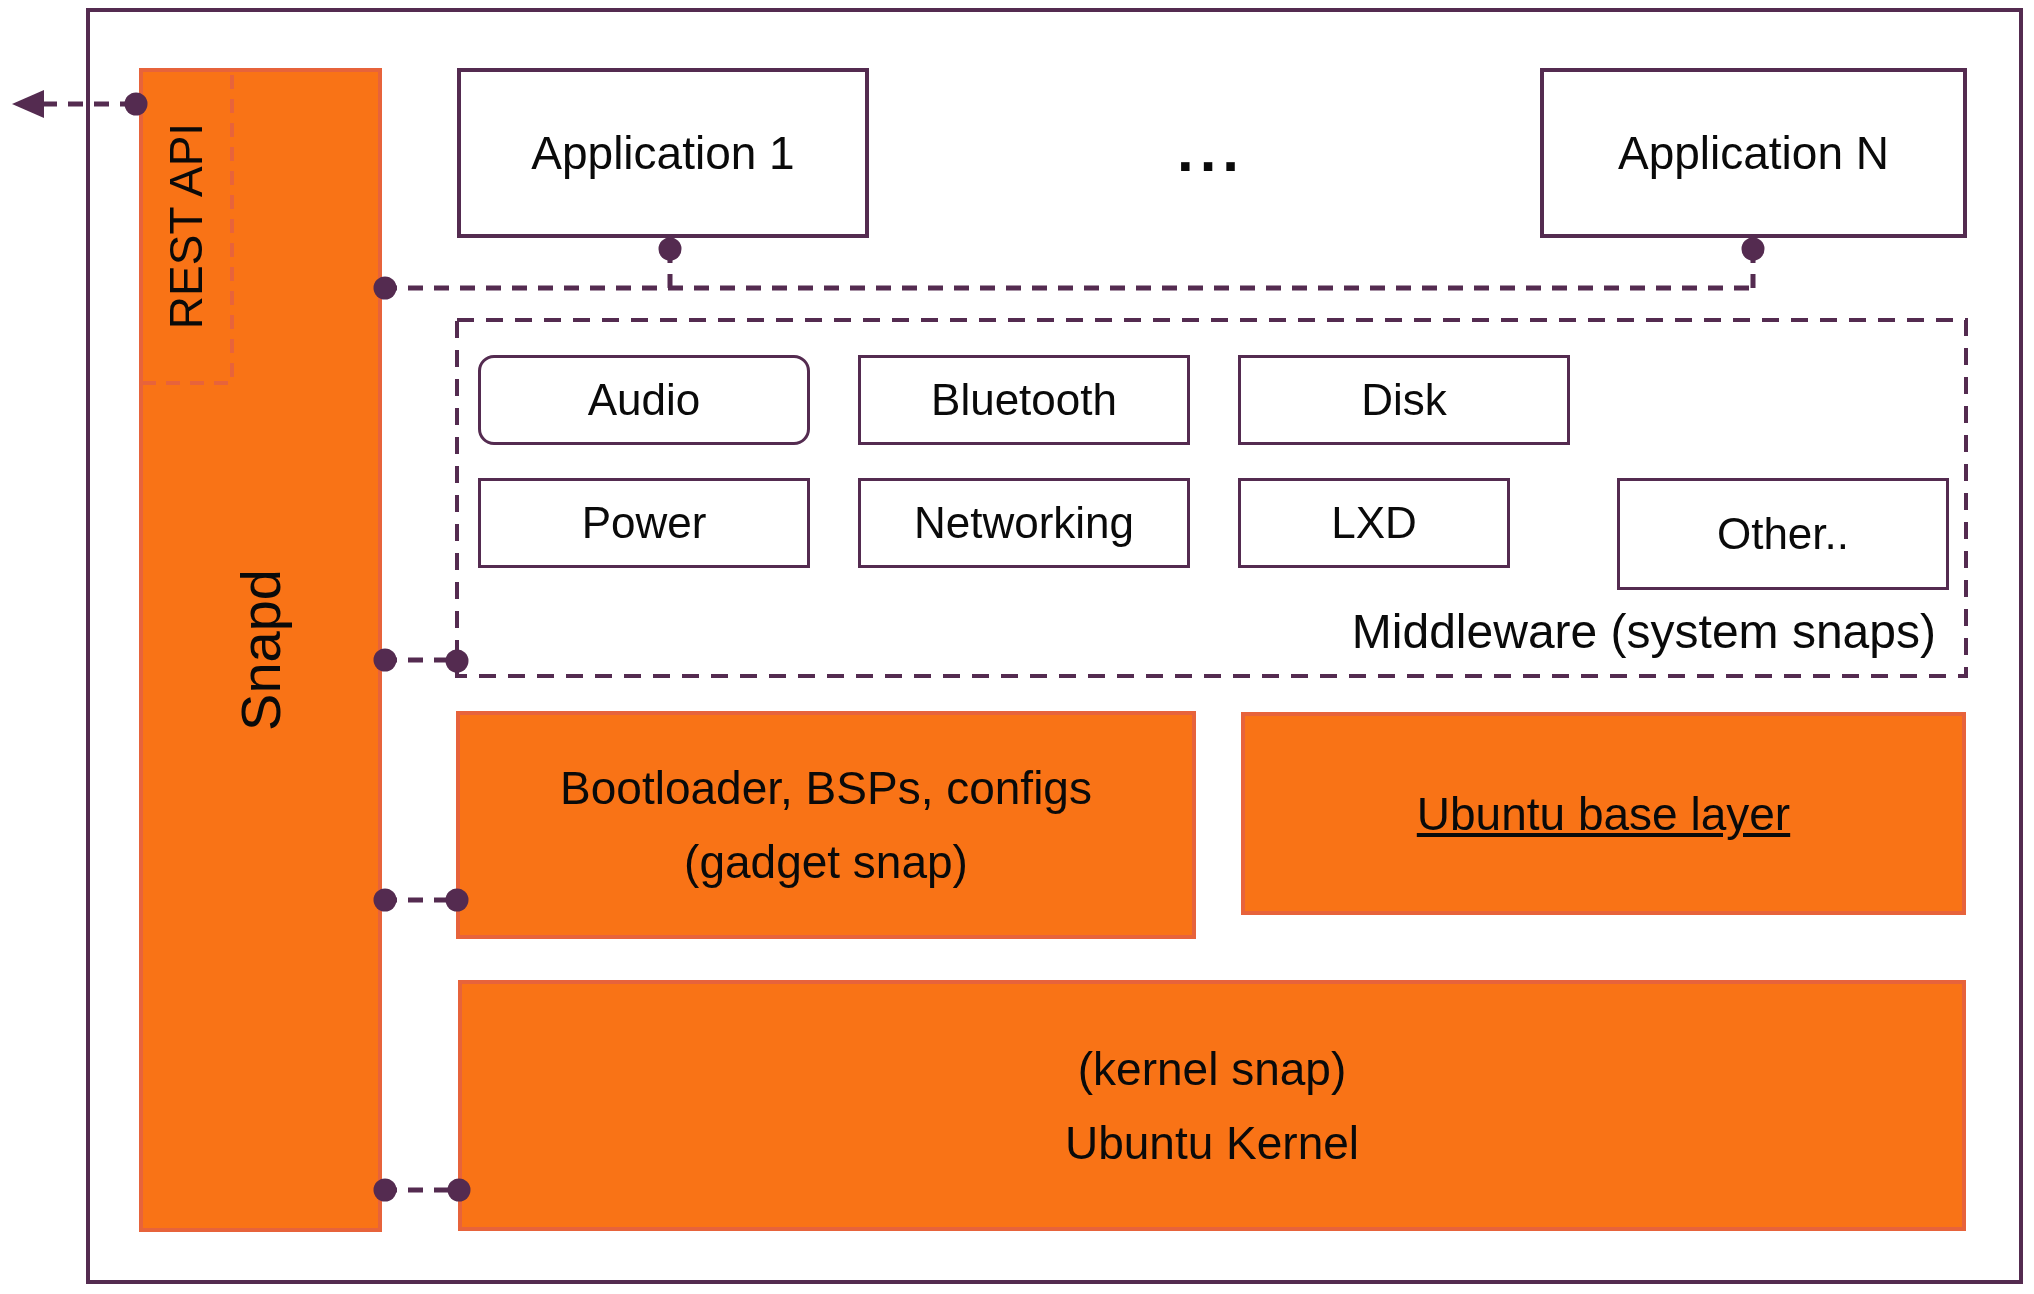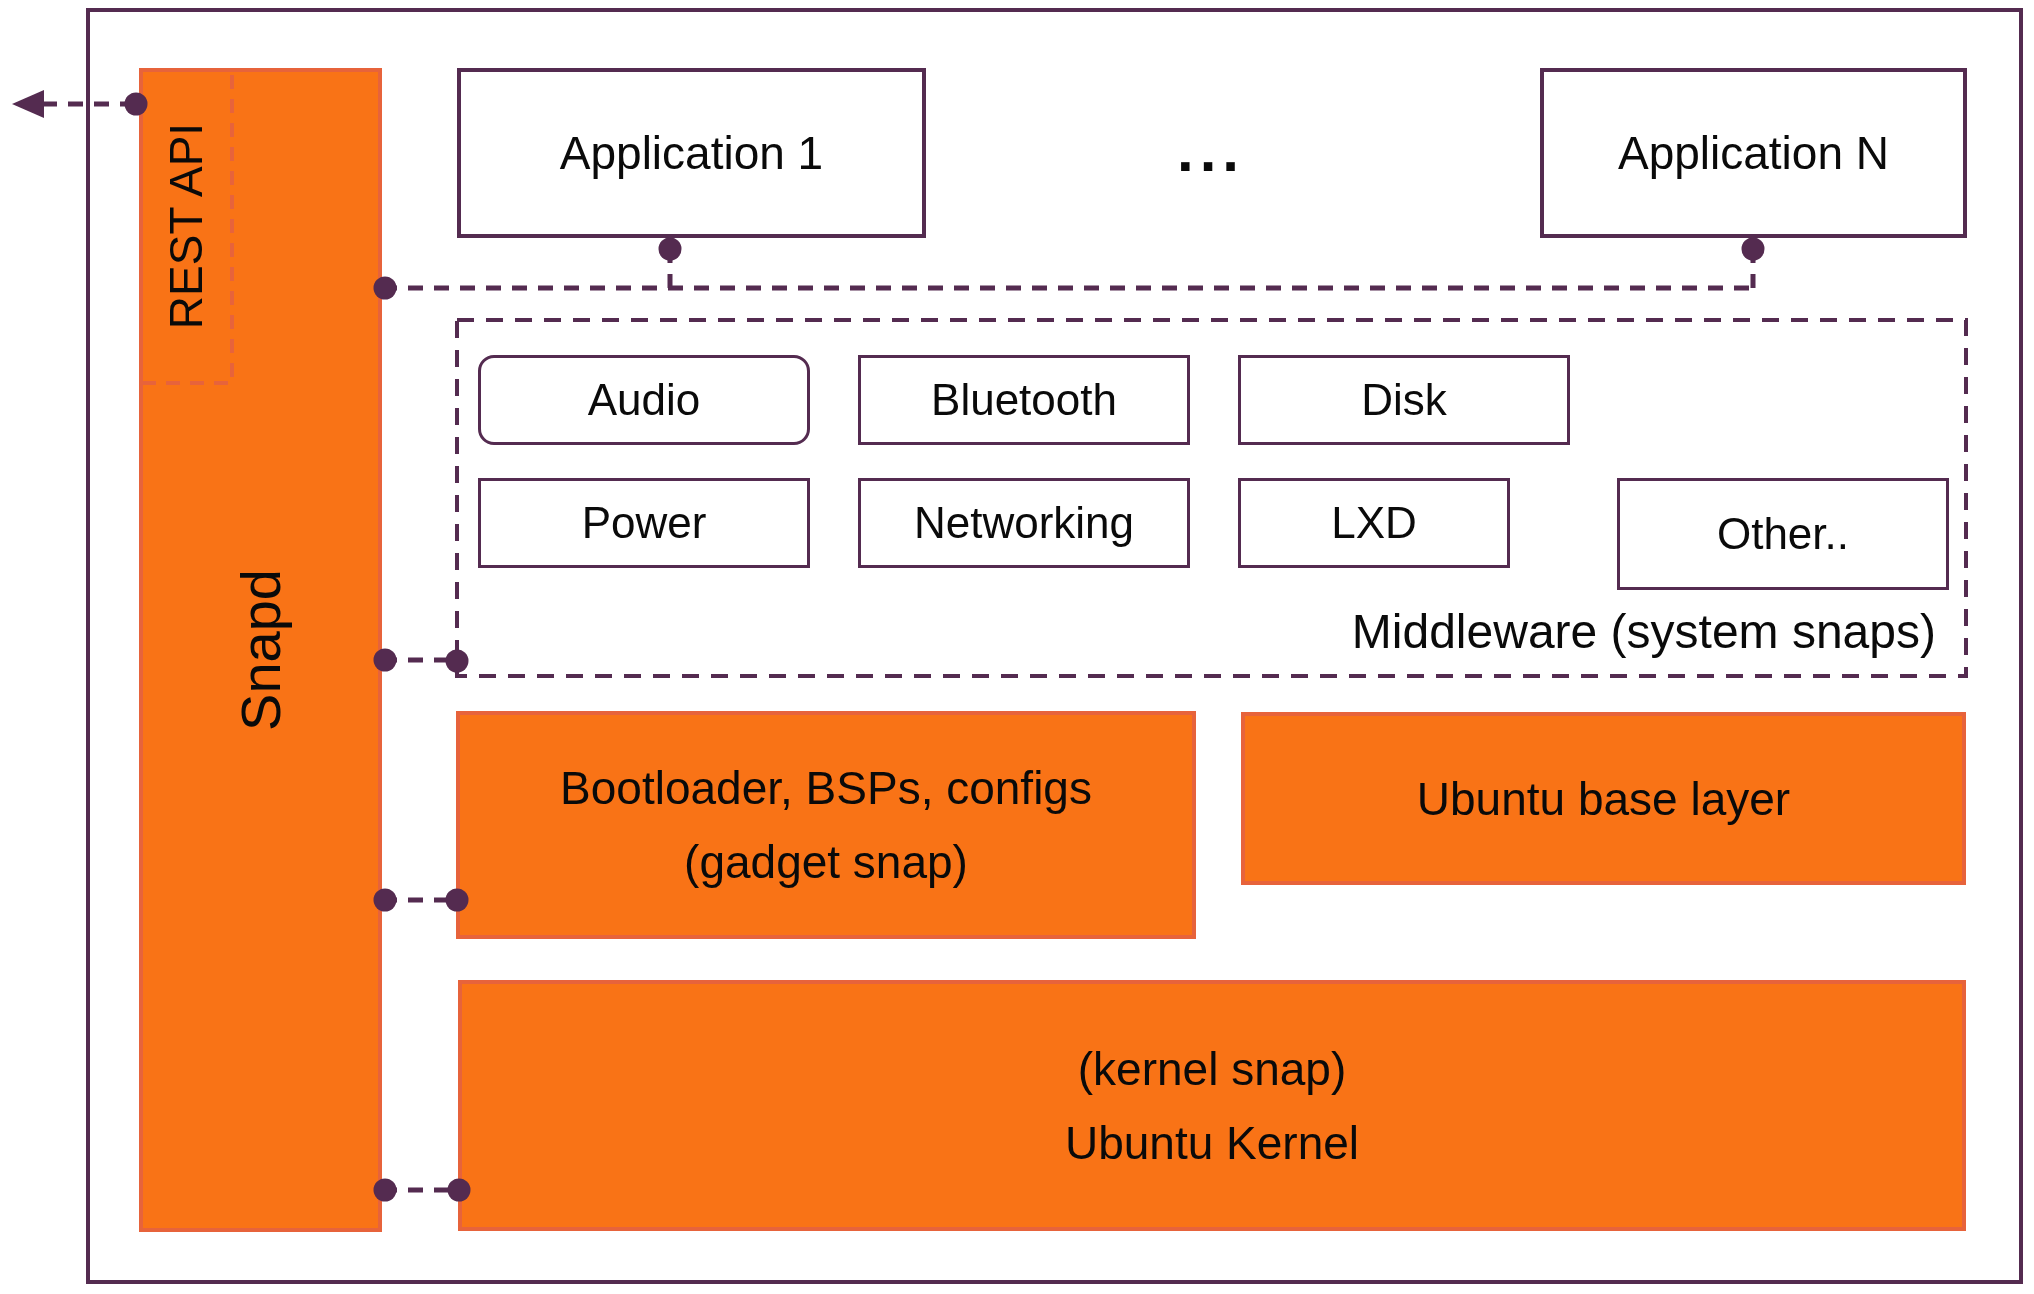--- a/index.html
+++ b/index.html
@@ -47,21 +47,21 @@
 
 <div id="canvas">
 
   <div class="abs purple-box" style="left:86px;top:8px;width:1937px;height:1276px;border-width:4px;"></div>
 
   <div class="abs orange-box" style="left:139px;top:68px;width:243px;height:1164px;"></div>
   <div class="abs vlabel fs-snapd" style="left:60px;top:620px;width:400px;height:60px;">Snapd</div>
 
   <div class="abs vlabel fs-rest" style="left:36px;top:201px;width:300px;height:50px;">REST API</div>
 
-  <div class="abs purple-box label fs-app" style="left:457px;top:68px;width:469px;height:170px;">
+  <div class="abs purple-box label fs-app" style="left:457px;top:68px;width:412px;height:170px;">
     <span>Application 1</span>
   </div>
   <div class="abs ellipsis" style="left:1151px;top:110px;width:120px;height:80px;">...</div>
   <div class="abs purple-box label fs-app" style="left:1540px;top:68px;width:427px;height:170px;">
     <span>Application N</span>
   </div>
 
   <div class="abs purple-box label fs-mid" style="left:478px;top:355px;width:332px;height:90px;border-width:3px;border-radius:16px;">
     <span>Audio</span>
   </div>
@@ -85,21 +85,21 @@
     <span>Other..</span>
   </div>
 
   <div class="abs mid-caption" style="left:1030px;top:604px;width:906px;height:56px;">Middleware (system snaps)</div>
 
   <div class="abs orange-box label fs-big" style="left:456px;top:711px;width:740px;height:228px;">
     <span>Bootloader, BSPs, configs</span>
     <span>(gadget snap)</span>
   </div>
 
-  <div class="abs orange-box label fs-big" style="left:1241px;top:712px;width:725px;height:173px;">
+  <div class="abs orange-box label fs-big" style="left:1241px;top:712px;width:725px;height:203px;text-decoration:underline;">
     <span>Ubuntu base layer</span>
   </div>
 
   <div class="abs orange-box label fs-big" style="left:458px;top:980px;width:1508px;height:251px;">
     <span>(kernel snap)</span>
     <span>Ubuntu Kernel</span>
   </div>
 
   <svg class="overlay" width="2034" height="1294" viewBox="0 0 2034 1294">
 

